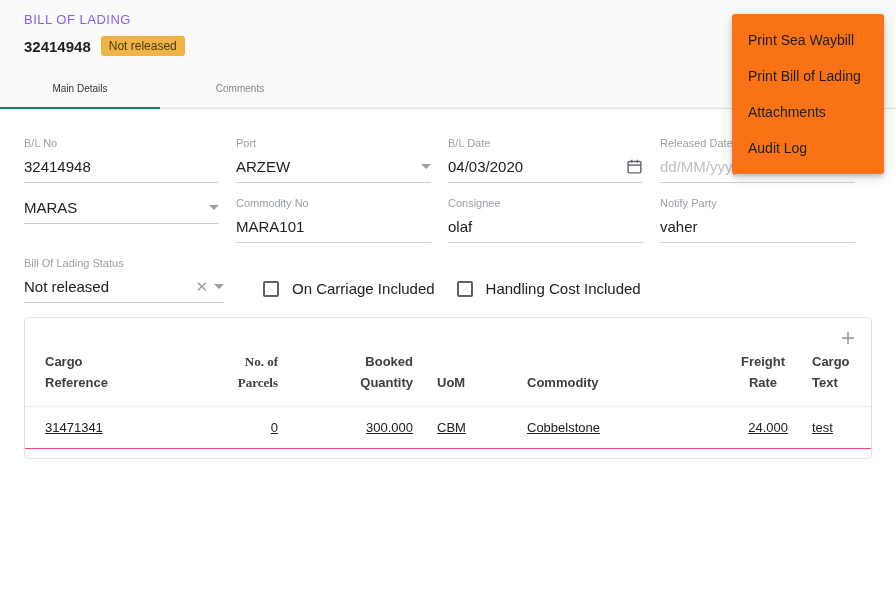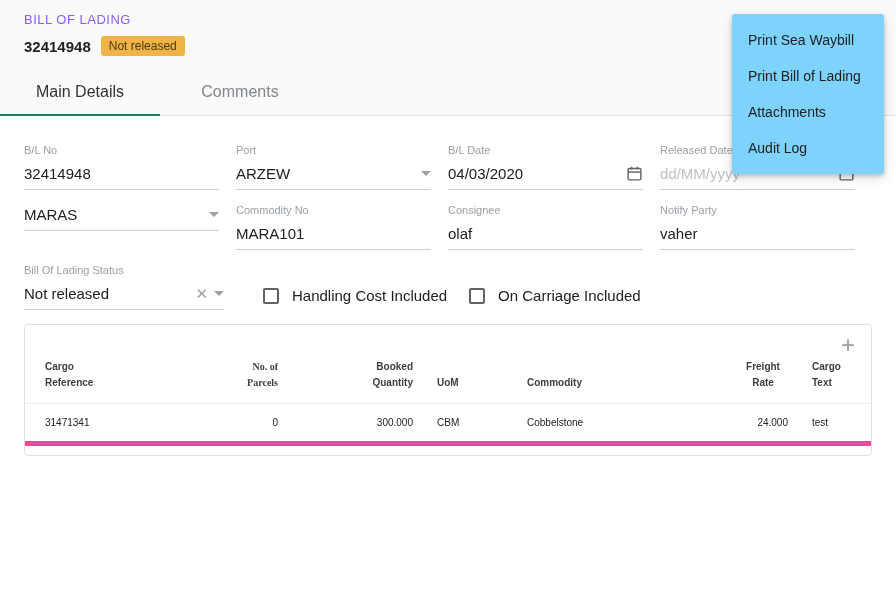--- a/index.html
+++ b/index.html
@@ -15,28 +15,28 @@
   .bl-row { display:flex; align-items:center; gap:10px; margin-top:9px; }
   .bl-number { font-size:15px; font-weight:bold; color:#202124; }
   .status-badge {
     background:#efb346; color:#4b3a0e; font-size:12px;
     padding:3px 8px; border-radius:3px; line-height:1.2;
   }
 
   
   .tabs { display:flex; background:#fafafa; border-bottom:1px solid #e2e2e2; margin-top:12px; }
   .tab {
-    width:160px; text-align:center; padding:15px 0 13px; font-size:16px;
+    width:160px; text-align:center; padding:15px 0 13px; font-size:10px;
     color:#80868b; cursor:pointer; border-bottom:2px solid transparent; margin-bottom:-1px;
   }
   .tab.active { color:#333; border-bottom-color:#1a8258; }
 
   
   .menu {
-    position:absolute; top:14px; right:12px; width:152px; background:#7dd3fc;
+    position:absolute; top:14px; right:12px; width:152px; background:#f97316;
     border-radius:3px; padding:8px 0; z-index:50;
     box-shadow:0 2px 4px rgba(0,0,0,.18), 0 4px 12px rgba(0,0,0,.14);
   }
   .menu-item { padding:10px 16px; font-size:14px; color:#202124; cursor:pointer; white-space:nowrap; }
 
   
   .form { padding:28px 24px 0 24px; background:#fff; }
   .frow { display:flex; margin-bottom:14px; }
   .field { width:200px; margin-right:17px; }
   .flabel { font-size:11px; color:#9aa0a6; margin-bottom:7px; }
@@ -63,26 +63,26 @@
   .cb-label { font-size:15px; color:#202124; }
   .frow-status { align-items:flex-end; }
 
   
   .card {
     margin:14px 24px 0 24px; border:1px solid #e0e0e0; border-radius:4px;
     background:#fff; padding-bottom:9px;
   }
   .card-toolbar { display:flex; justify-content:flex-end; padding:10px 16px 0 16px; }
   .plus-icon { font-size:24px; color:#9aa0a6; line-height:20px; cursor:pointer; font-weight:300; }
-  table.cargo { width:100%; border-collapse:collapse; font-size:10px; color:#202124; }
+  table.cargo { width:100%; border-collapse:collapse; font-size:13px; color:#202124; }
   .cargo th {
     font-weight:bold; color:#3c4043; vertical-align:bottom;
     padding:4px 12px 12px 12px; line-height:1.6; text-align:left;
   }
-  .cargo td { padding:13px 12px; border-top:1px solid #ececec; border-bottom:5px solid #ec4899; text-align:left; }
+  .cargo td { padding:13px 12px; border-top:1px solid #ececec; border-bottom:1px solid #ec4899; text-align:left;text-decoration:underline; }
   .cargo .c1 { padding-left:20px; width:180px; }
   .cargo .c2 { width:85px;  text-align:right; }
   .cargo .c3 { width:135px; text-align:right; }
   .cargo .c4 { width:90px; }
   .cargo .c5 { width:190px; }
   .cargo .c6 { width:95px; text-align:right; }
   .cargo .c7 { width:auto; }
   .hw { display:inline-block; }
   .c1 .hw { width:72px; }
   .c2 .hw { width:52px; text-align:right;font-family:Liberation Serif, serif; }
@@ -204,25 +204,25 @@
           <span class="caret-icon">
             <svg width="10" height="5" viewBox="0 0 10 5">
                 <path d="M0 0 L10 0 L5 5 Z" fill="#9aa0a6"></path>
               </svg>
           </span>
         </span>
       </div>
     </div>
     <div class="cb-group">
       <span class="cb-box"></span>
-      <span class="cb-label">Handling Cost Included</span>
+      <span class="cb-label">On Carriage Included</span>
     </div>
     <div class="cb-group">
       <span class="cb-box"></span>
-      <span class="cb-label">On Carriage Included</span>
+      <span class="cb-label">Handling Cost Included</span>
     </div>
   </div>
 </div>
 
 <div class="card">
   <div class="card-toolbar">
     <span class="plus-icon">+</span>
   </div>
   <table class="cargo">
     <thead>

